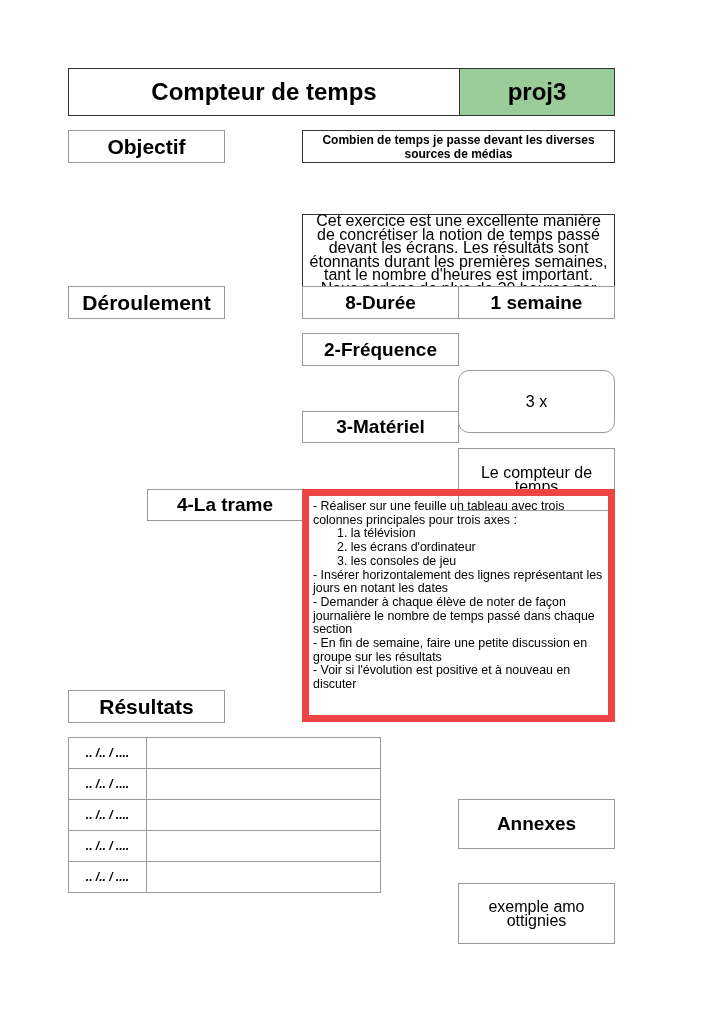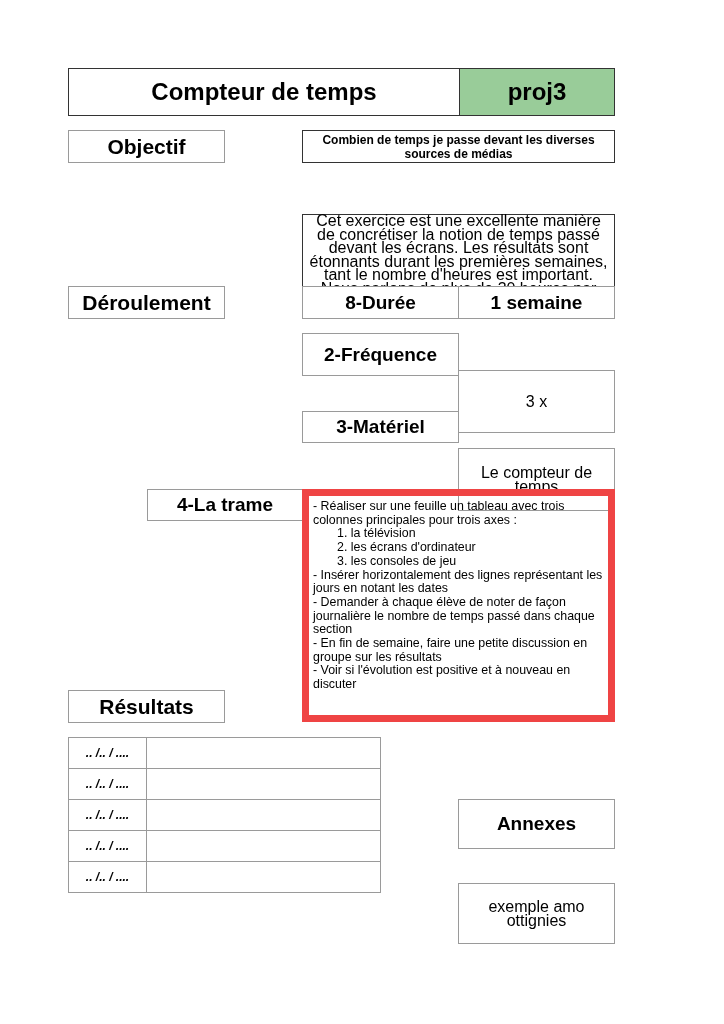--- a/index.html
+++ b/index.html
@@ -25,22 +25,22 @@
 
 <div class="box big" style="left:68px;top:130px;width:157px;height:33px;">Objectif</div>
 <div class="box dark smallbold" style="left:302px;top:130px;width:313px;height:33px;padding:0 8px;">Combien de temps je passe devant les diverses sources de médias</div>
 <div class="box dark small" style="left:302px;top:177px;width:313px;height:95px;padding:0 4px;line-height:13.6px;">Cet exercice est une excellente manière de concrétiser la notion de temps passé devant les écrans. Les résultats sont étonnants durant les premières semaines, tant le nombre d'heures est important. Nous parlons de plus de 30 heures par semaine chez certains jeunes</div>
 
 <div class="box big" style="left:68px;top:286px;width:157px;height:33px;">Déroulement</div>
 
 <div class="box big" style="left:302px;top:286px;width:157px;height:33px;font-size:19px;">8-Durée</div>
 <div class="box big" style="left:458px;top:286px;width:157px;height:33px;font-size:19px;">1 semaine</div>
 
-<div class="box big" style="left:302px;top:333px;width:157px;height:43px;font-size:19px;">2-Fréquence</div>
-<div class="box small" style="left:458px;top:333px;width:157px;height:63px;">3 x</div>
+<div class="box big" style="left:302px;top:333px;width:157px;height:33px;font-size:19px;">2-Fréquence</div>
+<div class="box small" style="left:458px;top:333px;width:157px;height:63px;border-radius:11px;">3 x</div>
 
 <div class="box big" style="left:302px;top:411px;width:157px;height:32px;font-size:19px;">3-Matériel</div>
 <div class="box small" style="left:458px;top:411px;width:157px;height:63px;">Le compteur de temps</div>
 
 <div class="box big" style="left:147px;top:489px;width:156px;height:32px;font-size:19px;">4-La trame</div>
 <div class="trame" style="left:302px;top:489px;width:313px;height:233px;">
   <div>- Réaliser sur une feuille un tableau avec trois colonnes principales pour trois axes :</div>
   <div class="ind">1. la télévision</div>
   <div class="ind">2. les écrans d'ordinateur</div>
   <div class="ind">3. les consoles de jeu</div>

